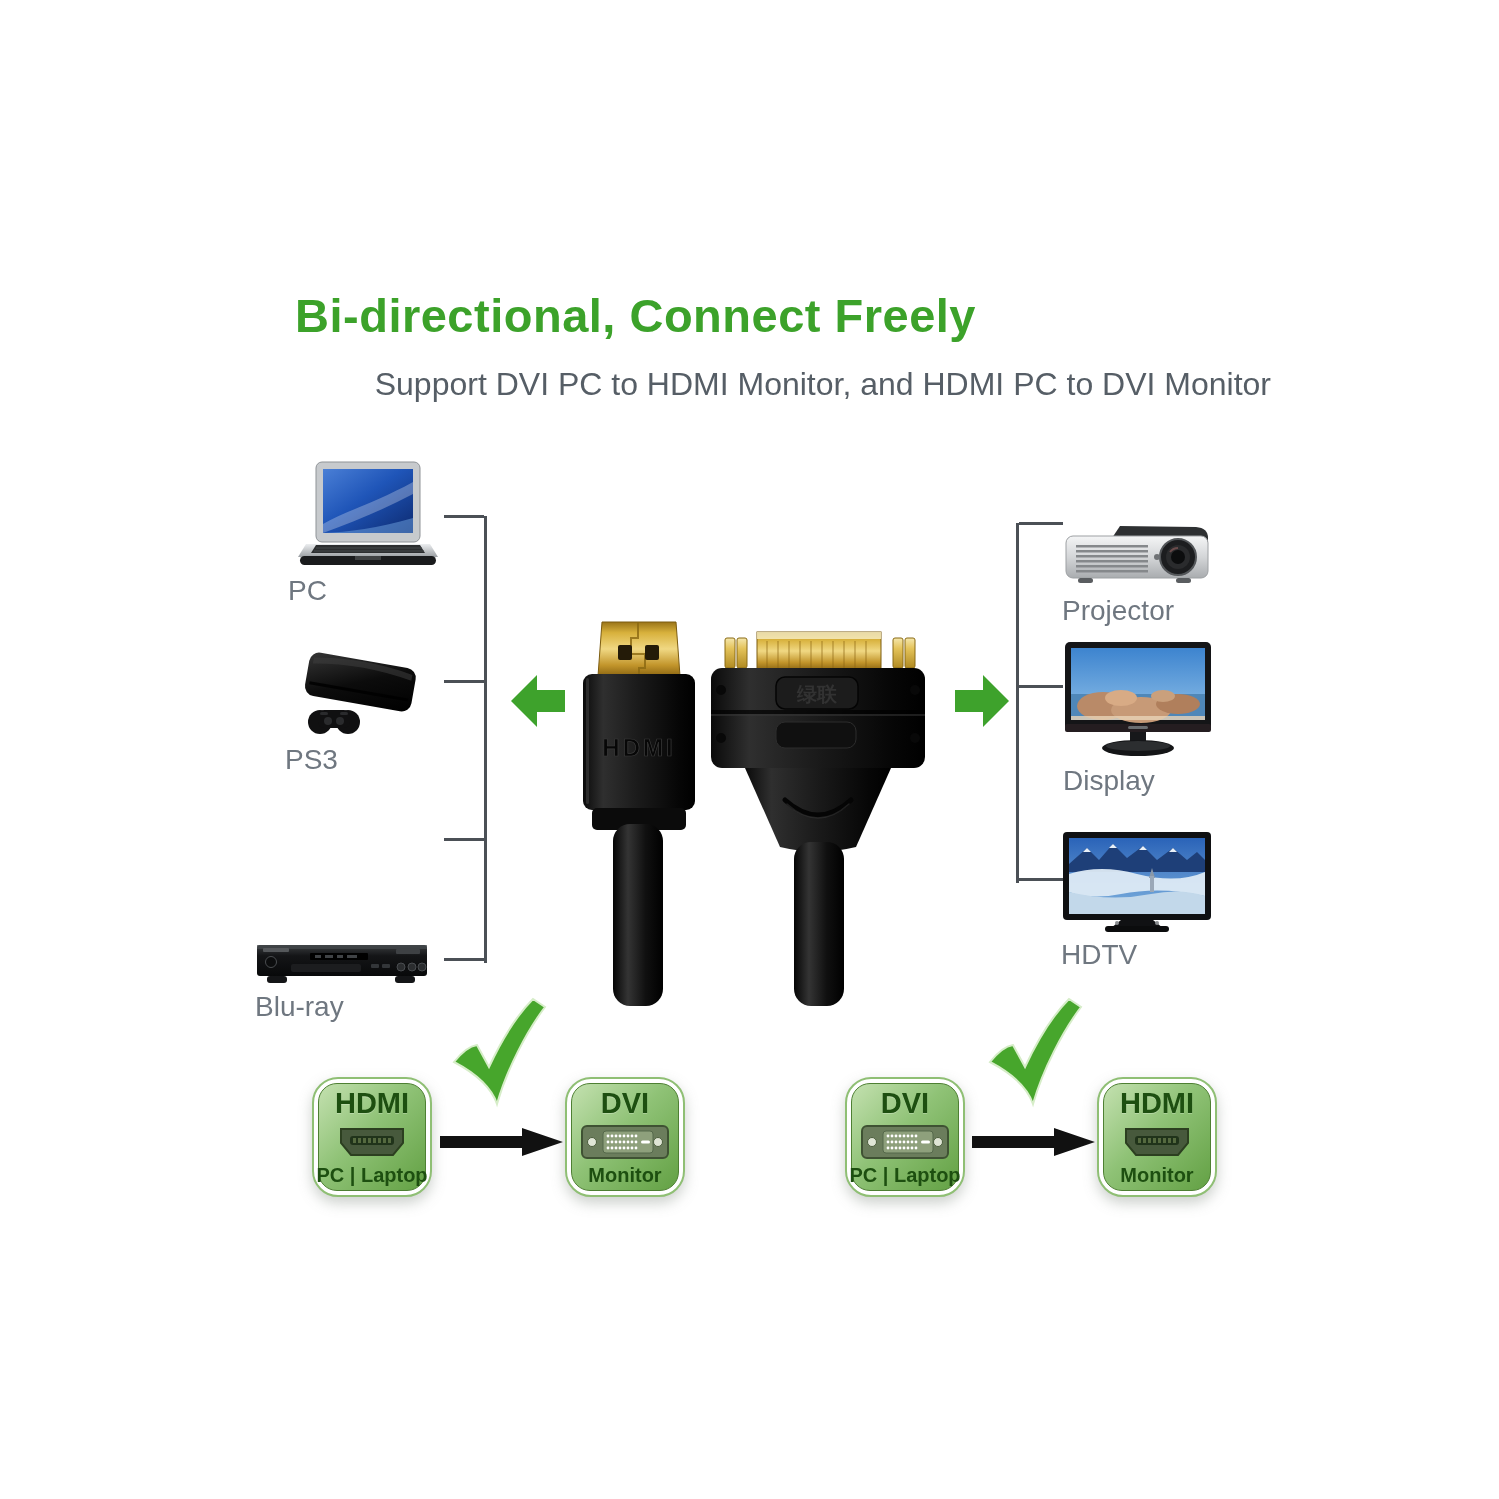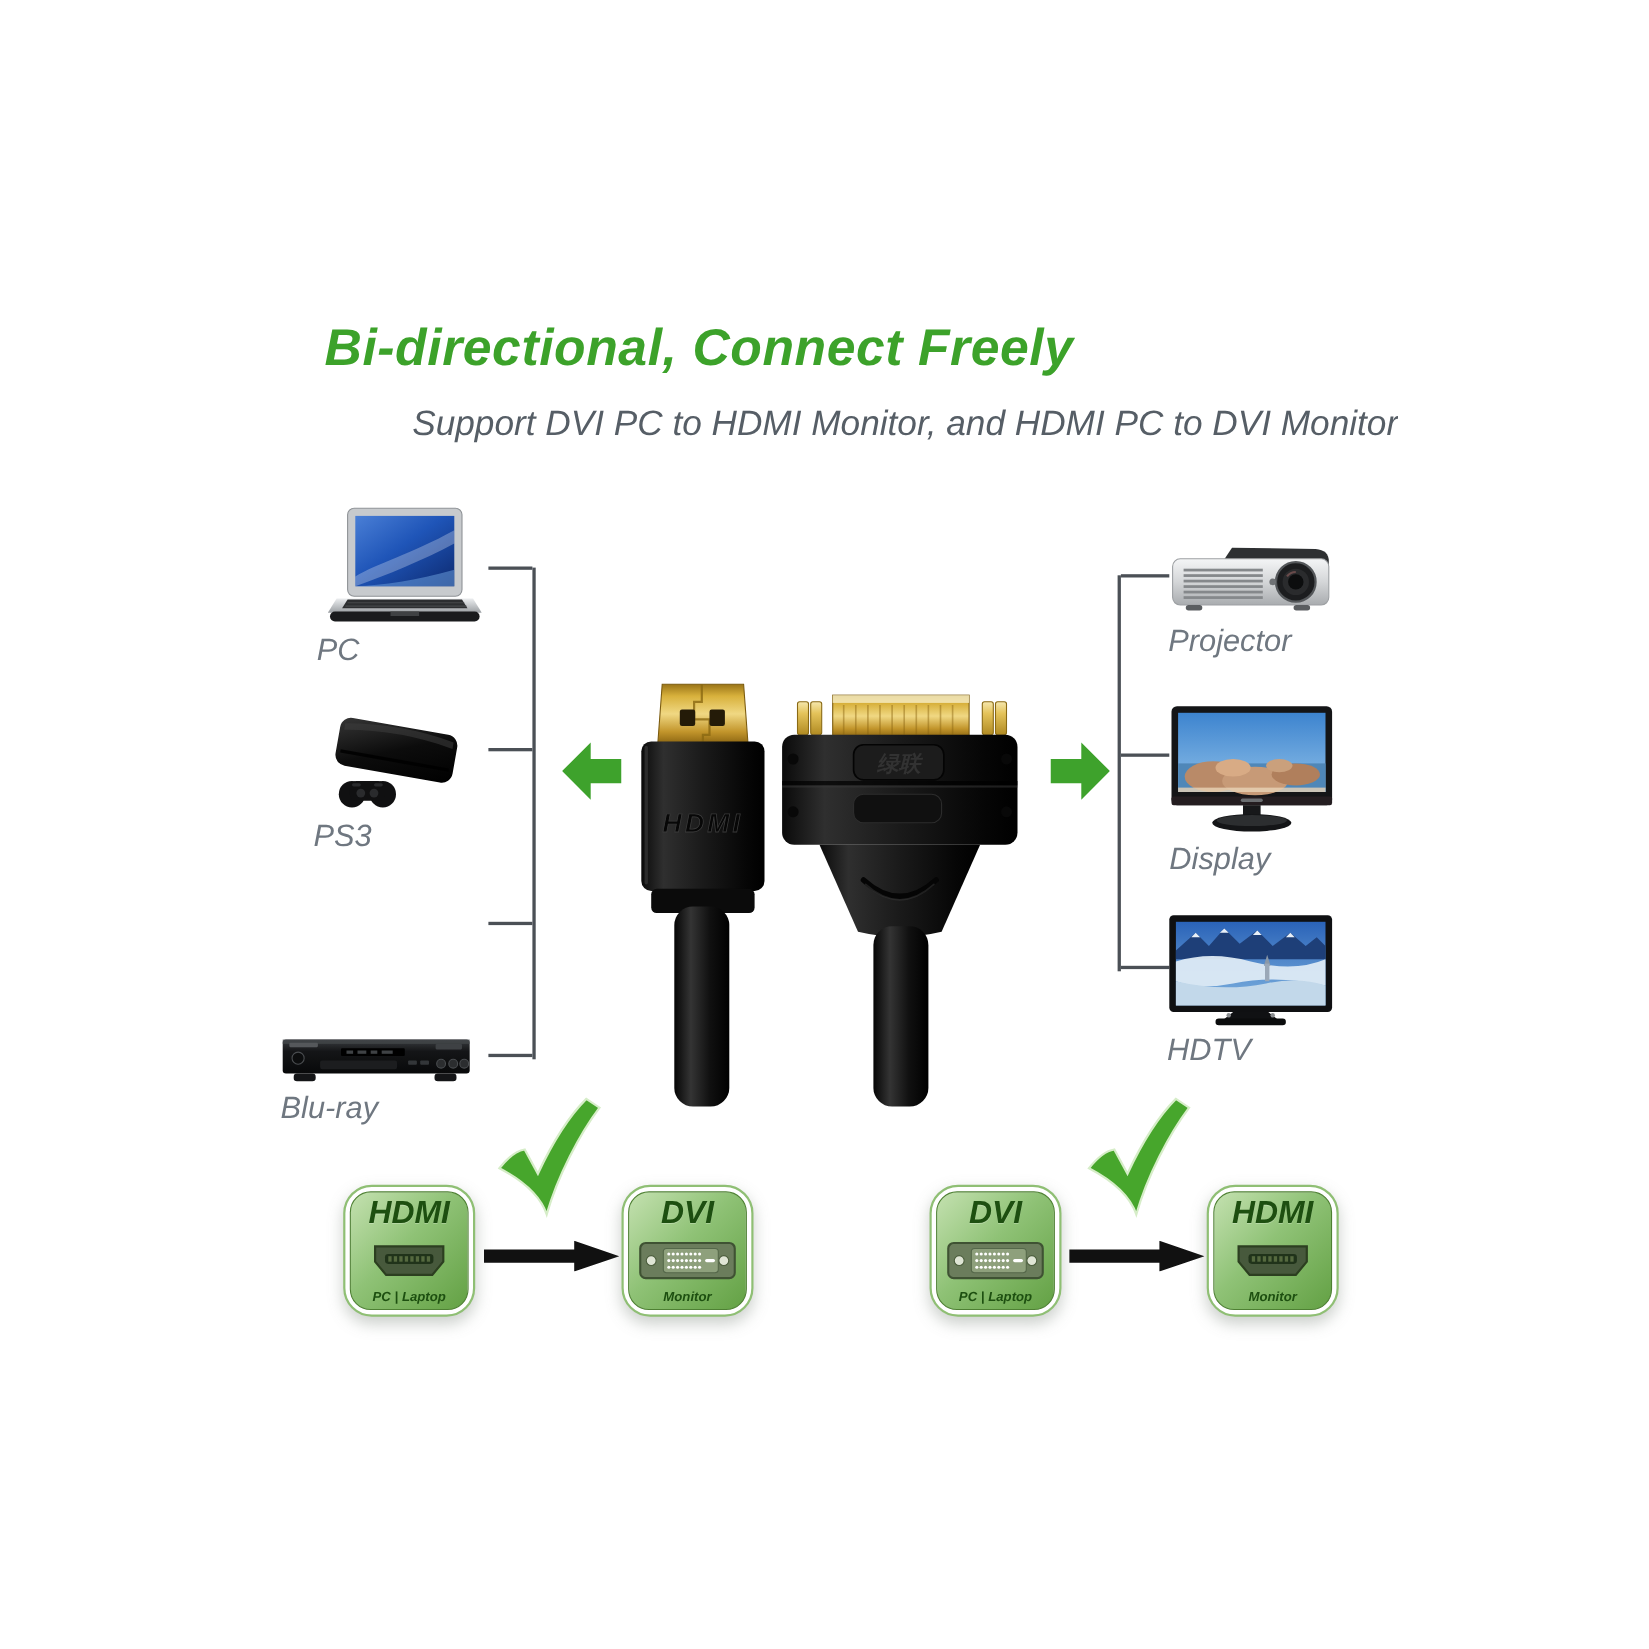--- a/index.html
+++ b/index.html
@@ -1,36 +1,36 @@
 <!DOCTYPE html>
 <html><head>
 <meta charset="utf-8">
 <style>
   html,body{margin:0;padding:0;background:#fff;}
   .canvas{position:relative;width:1271px;height:1499px;background:#ffffff;overflow:hidden;
-          font-family:"Liberation Sans",sans-serif;font-style:italic;}
+          font-family:"Liberation Sans",sans-serif;}
   .title{position:absolute;top:288px;left:0;width:100%;text-align:center;
          font-size:47px;font-weight:bold;color:#3ca22a;letter-spacing:0.5px;}
   .subtitle{position:absolute;top:366px;left:0;width:100%;text-align:right;
             font-size:32px;color:#565e66;}
   .device{position:absolute;text-align:left;}
   .device svg{display:block;margin:0 auto;}
   .device-label{margin-top:6px;font-size:28px;color:#6f7780;line-height:1.1;}
   .line{position:absolute;background:#4b5056;}
   .abs{position:absolute;}
   .badge{position:absolute;width:108px;height:108px;padding:4px;background:#fff;
          border:2px solid #8fbf74;border-radius:26px;
          box-shadow:0 6px 14px rgba(110,120,110,0.35);}
   .badge-inner{width:100%;height:100%;border-radius:19px;border:1px solid #4e8033;
          background:linear-gradient(135deg,#c4e1b0 0%,#8fc276 45%,#63a144 100%);
          display:flex;flex-direction:column;align-items:center;justify-content:space-between;
          padding:5px 2px;box-sizing:border-box;}
   .badge-title{font-size:29px;font-weight:bold;color:#1d4f10;line-height:1;
          text-shadow:0 1px 0 rgba(255,255,255,0.25);}
-  .badge-sub{font-size:12px;font-weight:bold;color:#1d4f10;line-height:1;white-space:nowrap;}
+  .badge-sub{font-size:20px;font-weight:bold;color:#1d4f10;line-height:1;white-space:nowrap;}
 </style>
 </head>
 <body>
 
 <div class="canvas">
 
   <div class="title">Bi-directional, Connect Freely</div>
   <div class="subtitle">Support DVI PC to HDMI Monitor, and HDMI PC to DVI Monitor</div>
 
   <div class="line" style="left:484px;top:516px;width:3px;height:447px;"></div>
@@ -128,21 +128,21 @@
         <circle cx="146" cy="27" r="4"></circle>
           <circle cx="157" cy="27" r="4"></circle>
           <circle cx="167" cy="27" r="4"></circle>
       </g>
       <rect x="12" y="36" width="20" height="7" rx="3" fill="#141517"></rect>
       <rect x="140" y="36" width="20" height="7" rx="3" fill="#141517"></rect>
     </svg>
     <div class="device-label">Blu-ray</div>
   </div>
 
-  <div class="device" style="left:1062px;top:496px;width:150px;">
+  <div class="device" style="left:1062px;top:524px;width:150px;">
     <svg width="150" height="66" viewBox="0 0 150 66">
       <defs>
         <linearGradient id="prj" x1="0" y1="0" x2="0" y2="1">
           <stop offset="0" stop-color="#f4f5f6"></stop>
             <stop offset="0.5" stop-color="#d4d6d8"></stop>
             <stop offset="1" stop-color="#a9acaf"></stop>
         </linearGradient>
       </defs>
       <path d="M58,2 L134,3 Q146,4 146,14 L146,18 L50,14 Z" fill="#2e3032"></path>
       <rect x="4" y="12" width="142" height="42" rx="7" fill="url(#prj)" stroke="#9da0a3"></rect>

